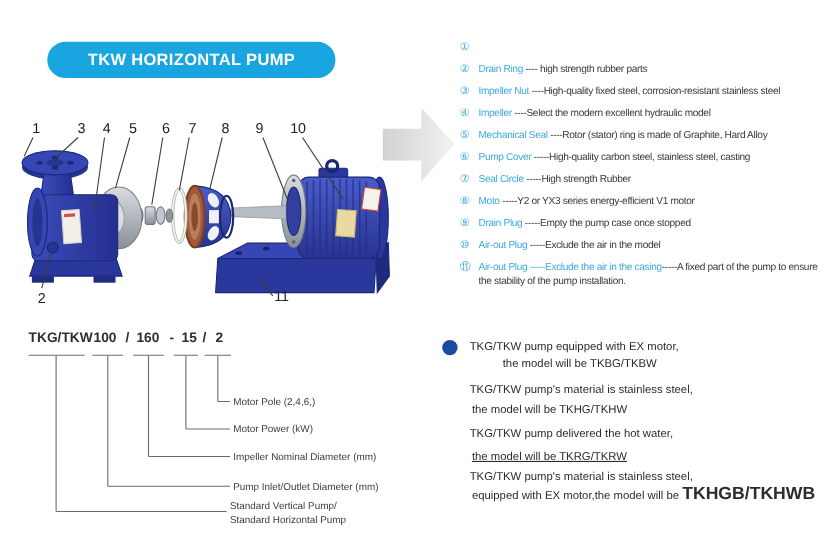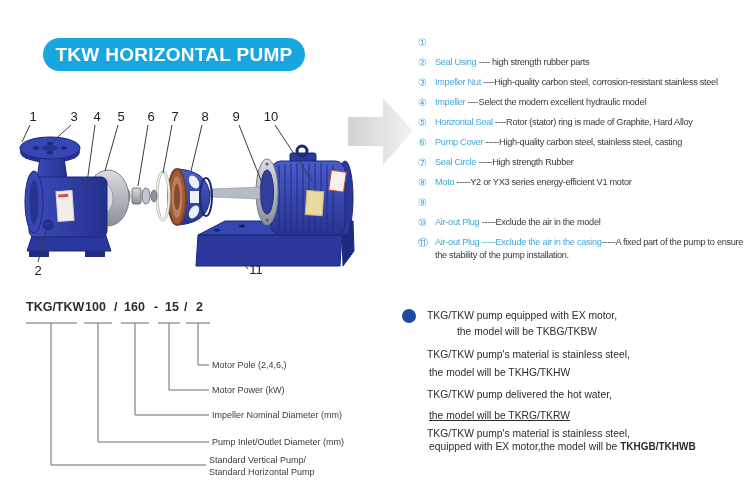--- a/index.html
+++ b/index.html
@@ -3,41 +3,41 @@
 <meta charset="utf-8">
 <style>
   html,body{margin:0;padding:0;}
   body{width:756px;height:500px;background:#ffffff;overflow:hidden;position:relative;
        font-family:"Liberation Sans","DejaVu Sans",sans-serif;}
   .abs{position:absolute;}
 
   
   .title-pill{left:43px;top:38px;width:262px;height:33px;background:#19a6e0;border-radius:17px;
      display:flex;align-items:center;justify-content:center;}
-  .title-pill span{color:#ffffff;font-weight:bold;font-size:19px;letter-spacing:.3px;}
+  .title-pill span{color:#ffffff;font-weight:bold;font-size:15px;letter-spacing:.3px;}
 
   
   .parts-list{left:418px;top:36px;width:338px;}
   .pl-row{display:flex;gap:4px;margin-bottom:7px;line-height:13px;font-size:9.2px;letter-spacing:-0.3px;color:#3a3a3a;}
   .pl-num{color:#3fa9dc;font-size:10px;flex:0 0 13px;font-family:"DejaVu Sans",sans-serif;letter-spacing:0;}
   .pl-blue{color:#3fa9dc;}
   .pl-dark{color:#3a3a3a;}
 
   
   .model-svg{left:20px;top:295px;}
   .mc-seg{font-size:12.5px;font-weight:bold;fill:#2e2e2e;}
   .mc-label{font-size:9px;fill:#3c3c3c;}
   .mc-line{stroke:#6b6b6b;stroke-width:1;fill:none;}
 
   .notes{left:400px;top:303px;width:352px;height:170px;}
   .bullet{position:absolute;left:2px;top:6px;width:14px;height:14px;border-radius:50%;background:#1c4aa0;}
   .note-line{position:absolute;left:27px;font-size:10.3px;color:#2b2b33;white-space:nowrap;}
   .n0{top:7px;} .n1{top:23px;left:29px;margin-left:28px;} .n2{top:46px;} .n3{top:64px;left:29px;}
   .n4{top:86px;} .n5{top:107px;left:29px;text-decoration:underline;} .n6{top:125px;} .n7{top:138px;left:29px;}
-  .note-bold{font-weight:bold;font-size:10px;}
+  .note-bold{font-weight:bold;font-size:16px;}
 
   
   .co-num{font-size:13px;fill:#222222;}
   .lead{stroke:#3c3c3c;stroke-width:1;fill:none;}
 </style>
 </head>
 <body>
 
 <div class="abs title-pill">
   <span>TKW HORIZONTAL PUMP</span>
@@ -182,48 +182,49 @@
     <text class="co-num" x="251" y="189">11</text>
   </g>
 </svg>
 
 <div class="abs parts-list">
   <div class="pl-row">
       <span class="pl-num">①</span>
     </div>
   <div class="pl-row">
       <span class="pl-num">②</span>
-      <span><span class="pl-blue">Seal Using</span><span class="pl-dark"> ---- high strength rubber parts</span></span>
+      <span><span class="pl-blue">Drain Ring</span><span class="pl-dark"> ---- high strength rubber parts</span></span>
     </div>
   <div class="pl-row">
       <span class="pl-num">③</span>
-      <span><span class="pl-blue">Impeller Nut</span><span class="pl-dark"> ----High-quality carbon steel, corrosion-resistant stainless steel</span></span>
+      <span><span class="pl-blue">Impeller Nut</span><span class="pl-dark"> ----High-quality fixed steel, corrosion-resistant stainless steel</span></span>
     </div>
   <div class="pl-row">
       <span class="pl-num">④</span>
       <span><span class="pl-blue">Impeller</span><span class="pl-dark"> ----Select the modern excellent hydraulic model</span></span>
     </div>
   <div class="pl-row">
       <span class="pl-num">⑤</span>
-      <span><span class="pl-blue">Horizontal Seal</span><span class="pl-dark"> ----Rotor (stator) ring is made of Graphite, Hard Alloy</span></span>
+      <span><span class="pl-blue">Mechanical Seal</span><span class="pl-dark"> ----Rotor (stator) ring is made of Graphite, Hard Alloy</span></span>
     </div>
   <div class="pl-row">
       <span class="pl-num">⑥</span>
       <span><span class="pl-blue">Pump Cover</span><span class="pl-dark"> -----High-quality carbon steel, stainless steel, casting</span></span>
     </div>
   <div class="pl-row">
       <span class="pl-num">⑦</span>
       <span><span class="pl-blue">Seal Circle</span><span class="pl-dark"> -----High strength Rubber</span></span>
     </div>
   <div class="pl-row">
       <span class="pl-num">⑧</span>
       <span><span class="pl-blue">Moto</span><span class="pl-dark"> -----Y2 or YX3 series energy-efficient V1 motor</span></span>
     </div>
   <div class="pl-row">
       <span class="pl-num">⑨</span>
+      <span><span class="pl-blue">Drain Plug</span><span class="pl-dark"> -----Empty the pump case once stopped</span></span>
     </div>
   <div class="pl-row">
       <span class="pl-num">⑩</span>
       <span><span class="pl-blue">Air-out Plug</span><span class="pl-dark"> -----Exclude the air in the model</span></span>
     </div>
   <div class="pl-row">
       <span class="pl-num">⑪</span>
       <span><span class="pl-blue">Air-out Plug -----Exclude the air in the casing</span><span class="pl-dark">-----A fixed part of the pump to ensure the stability of the pump installation.</span></span>
     </div>
 </div>

